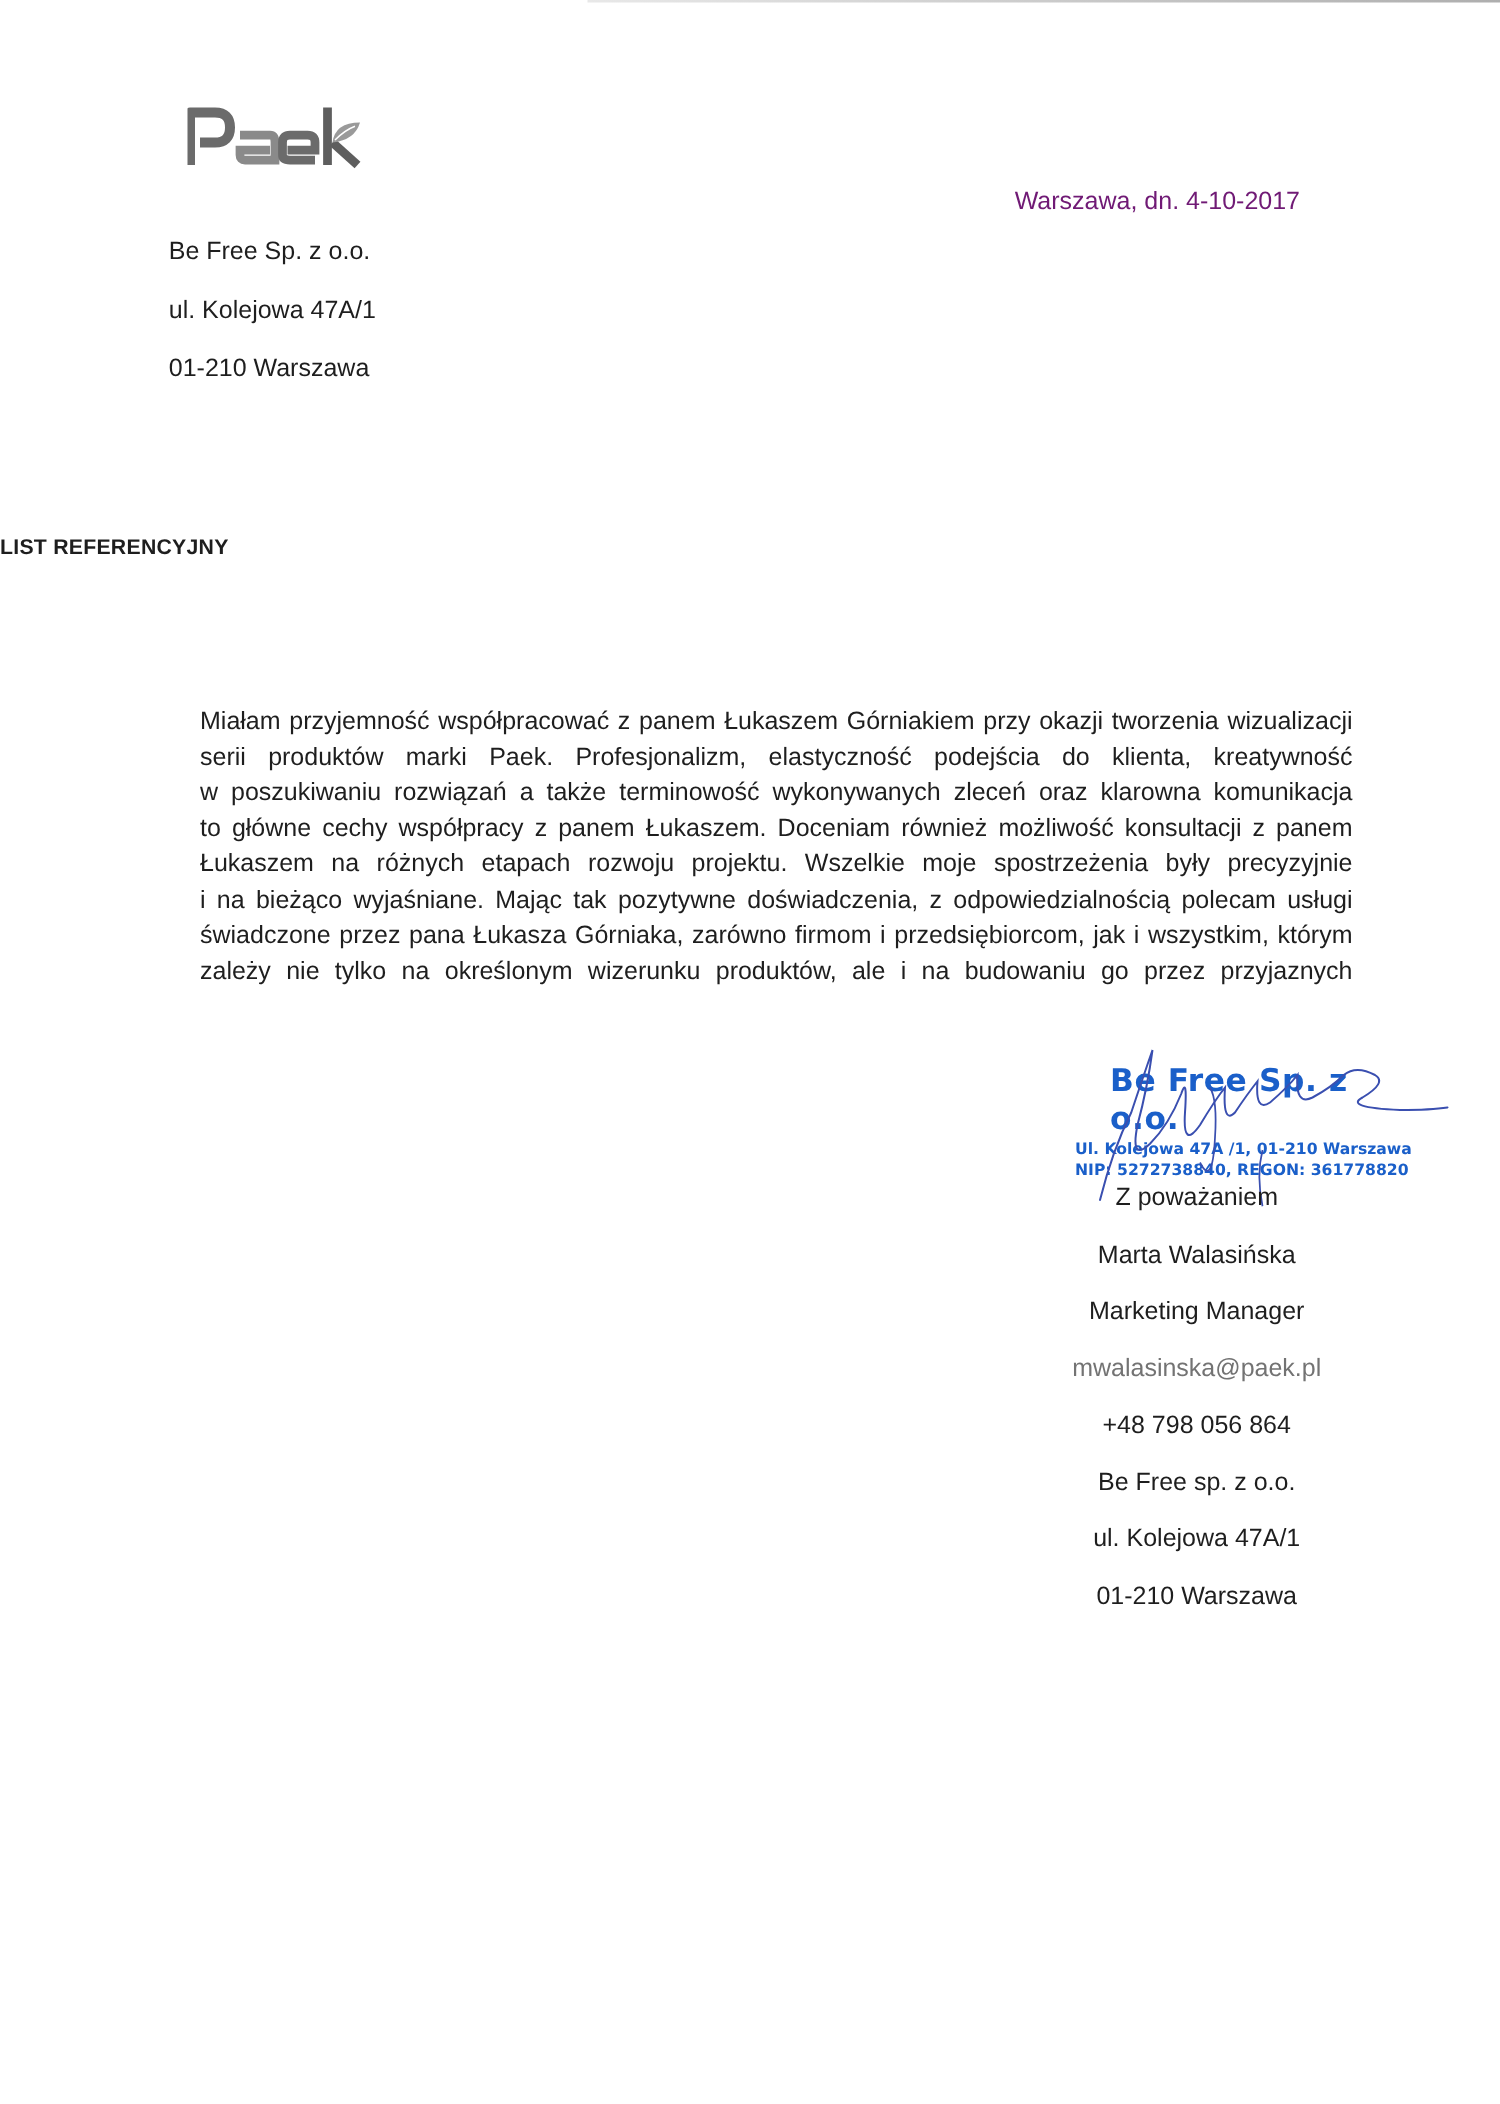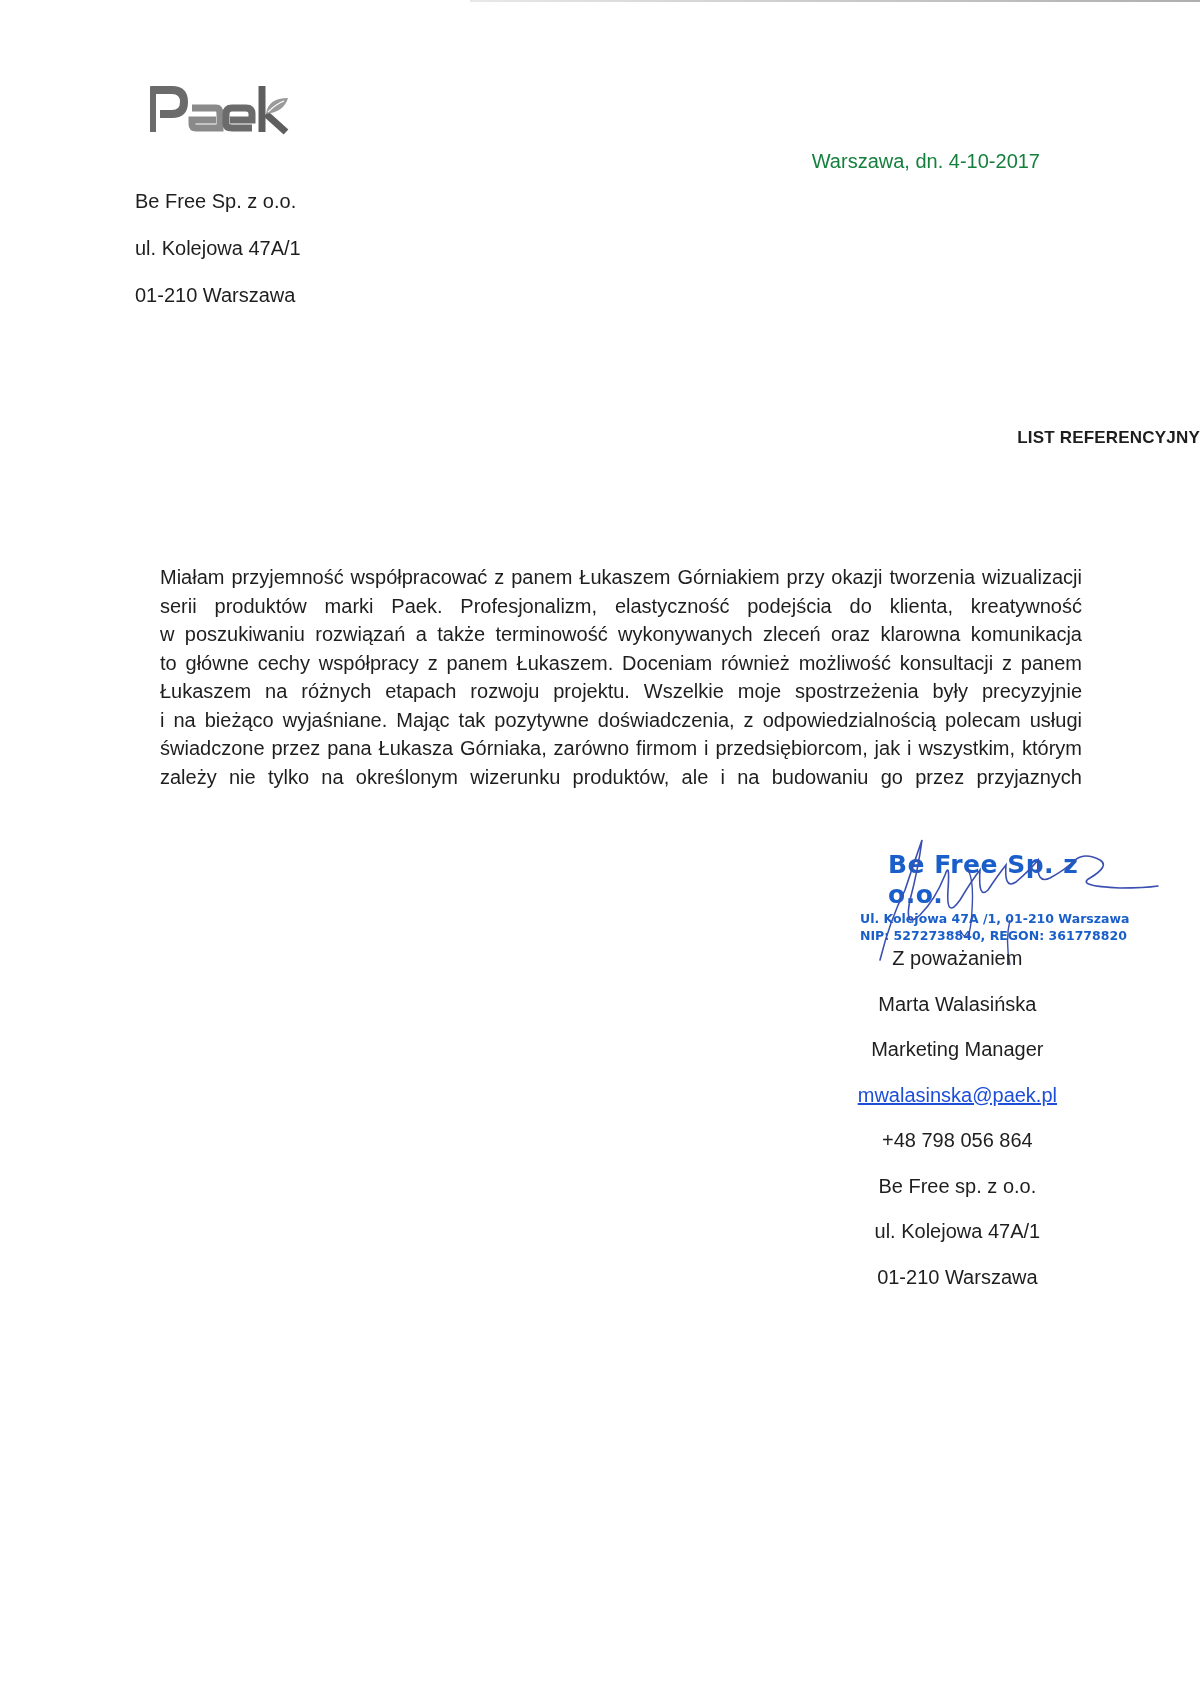--- a/index.html
+++ b/index.html
@@ -1,37 +1,37 @@
 <!DOCTYPE html>
 <html><head>
 <meta charset="utf-8">
 <style>
   html, body { margin: 0; padding: 0; background: #ffffff; }
   body { width: 1200px; height: 1683px; position: relative; overflow: hidden;
          font-family: "Liberation Sans", sans-serif; color: #1e1e1e; }
   .scan-edge { position: absolute; top: 0; left: 470px; right: 0; height: 2px;
                background: linear-gradient(to right, rgba(140,140,140,0.2), rgba(120,120,120,0.6)); }
   .logo { position: absolute; left: 150px; top: 84px; width: 140px; height: 52px; }
-  .date { position: absolute; right: 160px; top: 150px; font-size: 20px; color: #15803d; }
+  .date { position: absolute; right: 160px; top: 150px; font-size: 20px; color: #701a75; }
   .recipient { position: absolute; left: 135px; top: 188px; font-size: 20px; }
   .recipient div { height: 47px; line-height: 27px; }
-  .title { position: absolute; left: 0; right: 0; top: 428px; text-align: right;
+  .title { position: absolute; left: 0; right: 0; top: 428px; text-align: left;
            font-size: 17px; font-weight: bold; letter-spacing: 0.2px; }
   .body-text { position: absolute; left: 135px; width: 922px; top: 563px;
                font-size: 20px; line-height: 28.5px; text-align: justify; margin-left: 25px; }
   .body-text span { display: block; text-align: justify; text-align-last: justify; }
   .body-text span.last { text-align-last: left; }
   .stamp { position: absolute; left: 860px; top: 850px; width: 260px; color: #1a5fc9;
            font-family: "DejaVu Sans", sans-serif; font-weight: bold; }
   .stamp .s-name { font-size: 25px; letter-spacing: 0.5px; margin-left: 28px; line-height: 30px; }
   .stamp .s-line { font-size: 12.5px; line-height: 17px; white-space: nowrap; }
   .signature { position: absolute; left: 860px; top: 830px; width: 300px; height: 140px; pointer-events: none; }
   .closing { position: absolute; right: 143px; top: 945px; font-size: 20px; text-align: center; }
   .closing div { height: 45.5px; line-height: 27px; }
-  .closing .email { text-decoration: underline; color: #1d4ed8; }
+  .closing .email { color: #737373; }
 </style>
 </head>
 <body>
 
 <div class="scan-edge"></div>
 
 <svg class="logo" viewBox="0 0 140 52">
   <g>
     <path d="M2 48 V6 H22 Q34 6 34 18 Q34 30 22 30 H10" fill="none" stroke="#6b6b6b" stroke-width="8" stroke-linejoin="round"></path>
   </g>

